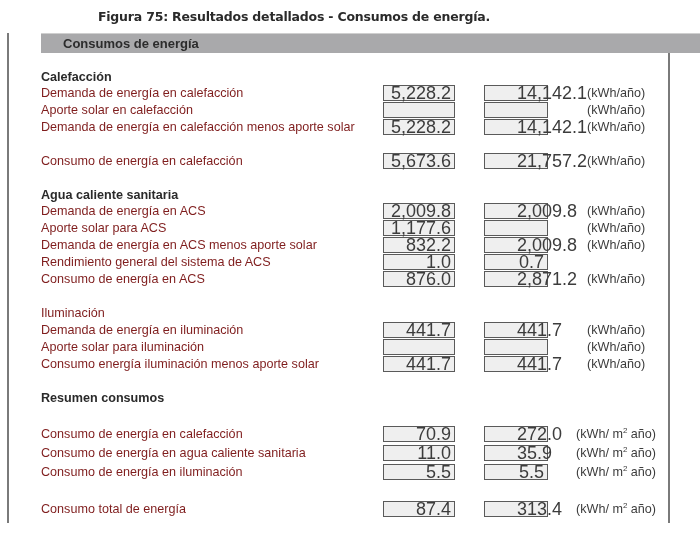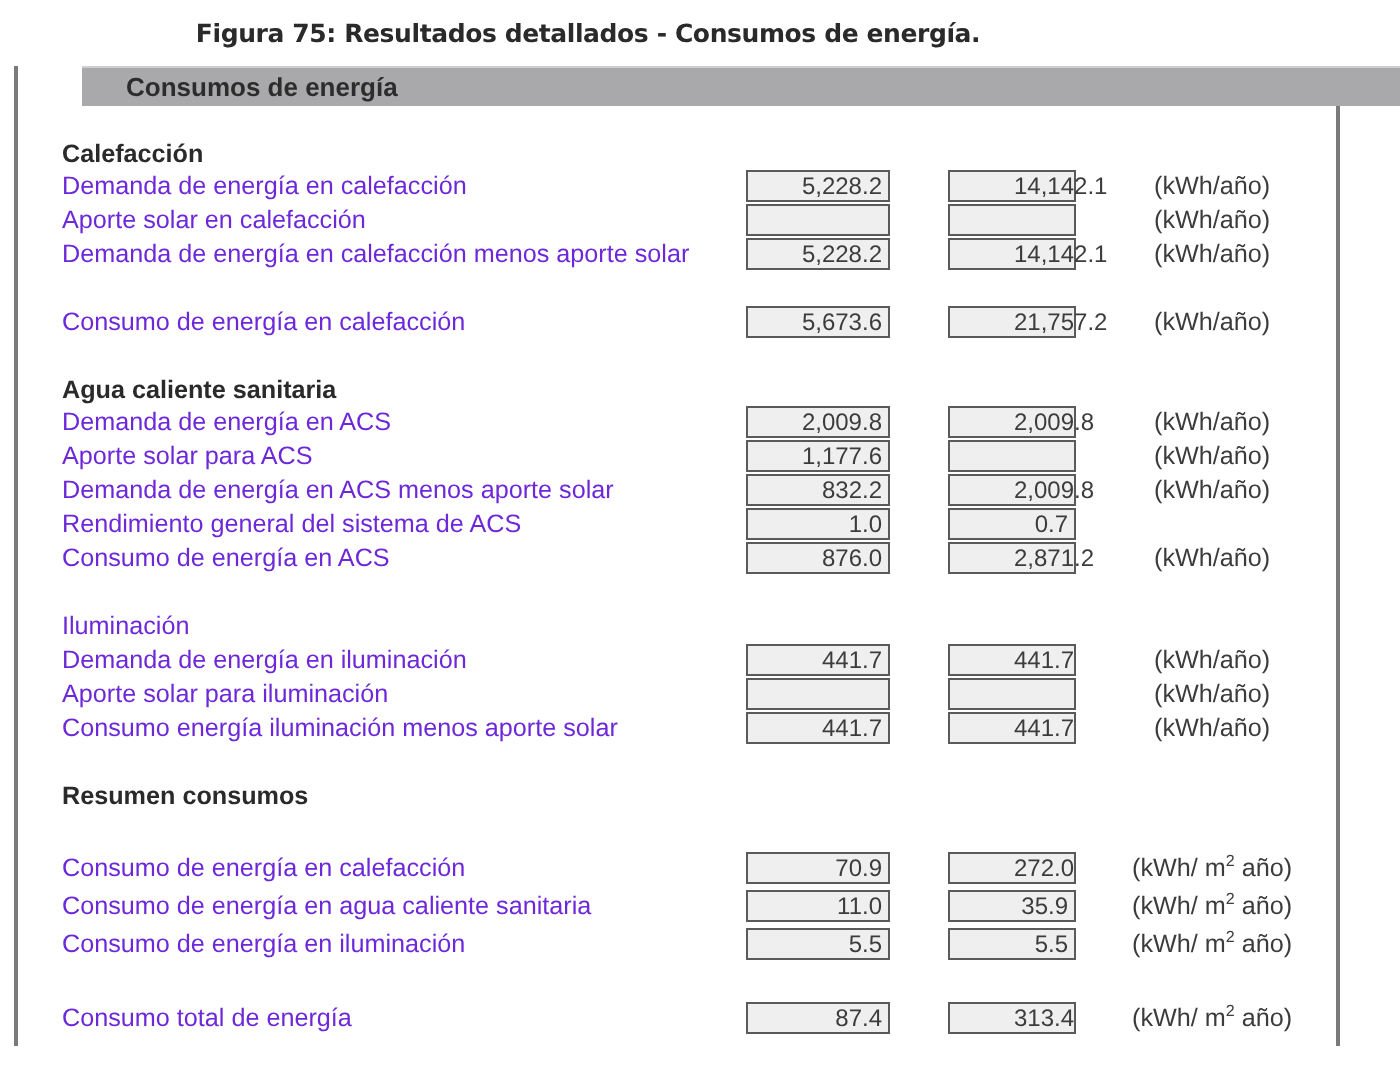--- a/index.html
+++ b/index.html
@@ -7,26 +7,26 @@
          font-family: "Liberation Sans", sans-serif; color: #3a3a3a; }
   .caption { position: absolute; top: 9px; left: 0; width: 588px; text-align: center;
              font-family: "DejaVu Sans", sans-serif; font-size: 12.5px; font-weight: bold;
              color: #2a2a2a; letter-spacing: -0.2px; }
   .panel { position: absolute; left: 7px; top: 33px; width: 659px; height: 490px;
            border-left: 2px solid #7a7a7a; border-right: 2px solid #7a7a7a; }
   .header-bar { position: absolute; left: 0; top: 0; width: 100%; height: 19px;
                 background: #a9a9ab; border-top: 1px solid #cfcfcf; margin-left: 32px; }
   .header-title { position: absolute; left: 22px; top: 2px; font-size: 13px; font-weight: bold;
                   color: #2c2c2c; }
-  .row { position: absolute; left: 0; width: 100%; height: 17px; }
-  .label { position: absolute; left: 22px; top: 1px; font-size: 12.6px; color: #6d28d9; white-space: nowrap; }
+  .row { position: absolute; left: 10px; width: 100%; height: 17px; }
+  .label { position: absolute; left: 22px; top: 1px; font-size: 12.6px; color: #7f1d1d; white-space: nowrap; }
   .label.bold { font-weight: bold; color: #2a2a2a; }
   .cell { position: absolute; top: 0; height: 16px; background: #efefef;
           border: 1px solid #5a5a5a; box-sizing: border-box;
-          font-size: 12px; text-align: right; padding-right: 3px; line-height: 15px; color: #3c3c3c; }
+          font-size: 18px; text-align: right; padding-right: 3px; line-height: 15px; color: #3c3c3c; }
   .c1 { left: 364px; width: 72px; }
   .c2 { left: 465px; width: 64px; padding-left: 32px; }
   .unit { position: absolute; left: 568px; top: 1px; font-size: 12.6px; color: #3c3c3c; white-space: nowrap; }
   .unit2 { left: 557px; }
   sup { font-size: 8px; vertical-align: 5px; line-height: 0; }
 </style>
 </head>
 <body>
 
 <div class="caption">Figura 75: Resultados detallados - Consumos de energía.</div>

